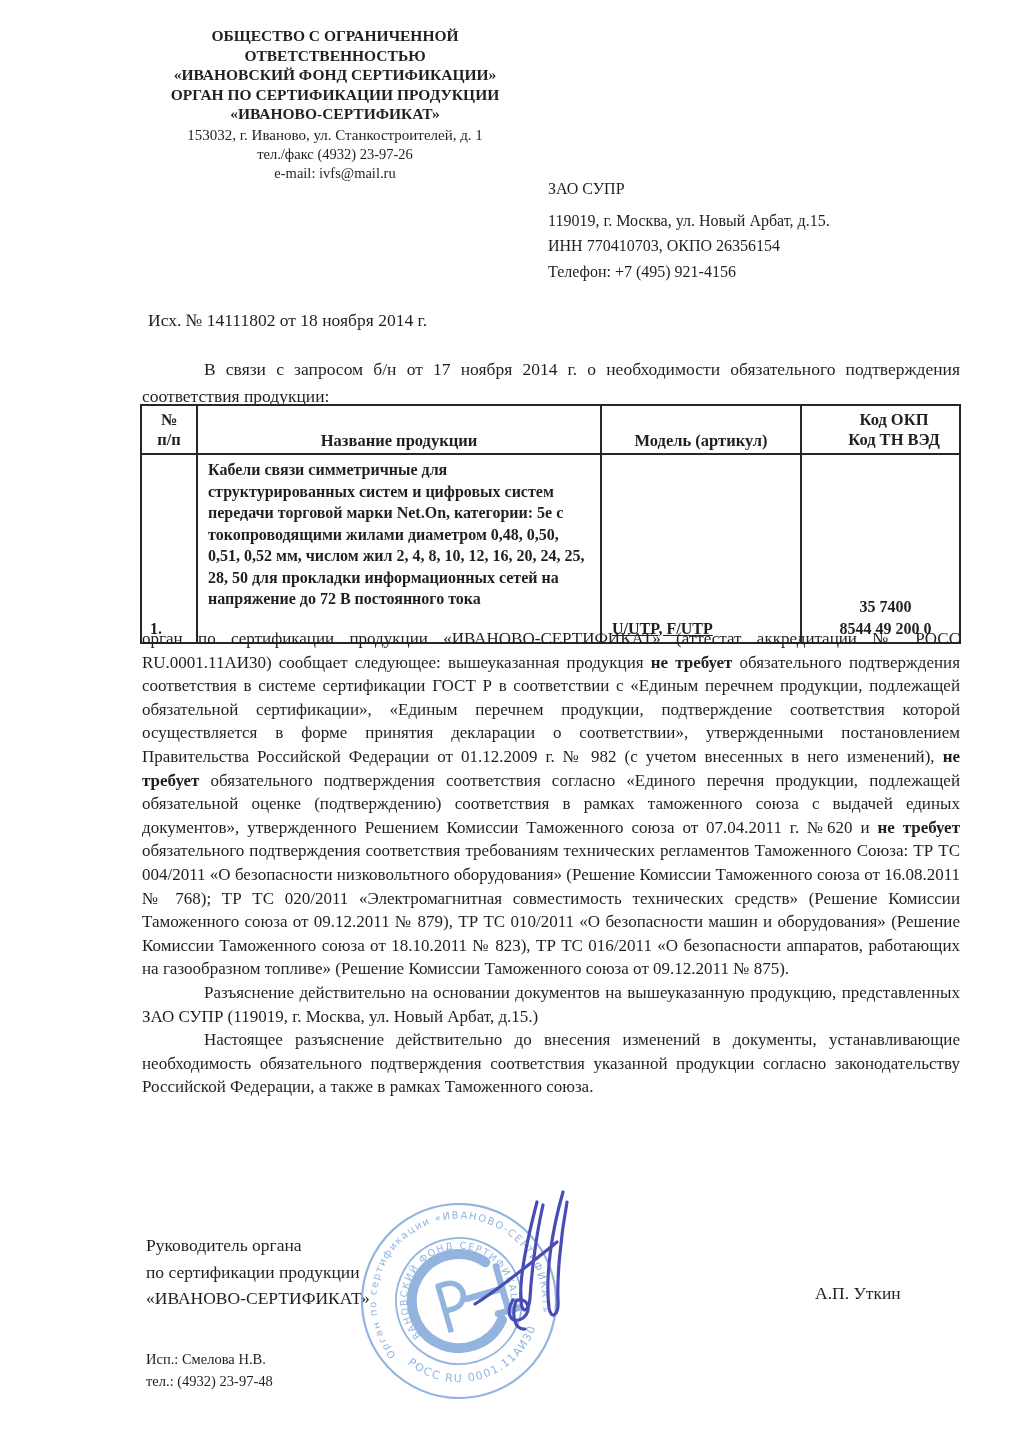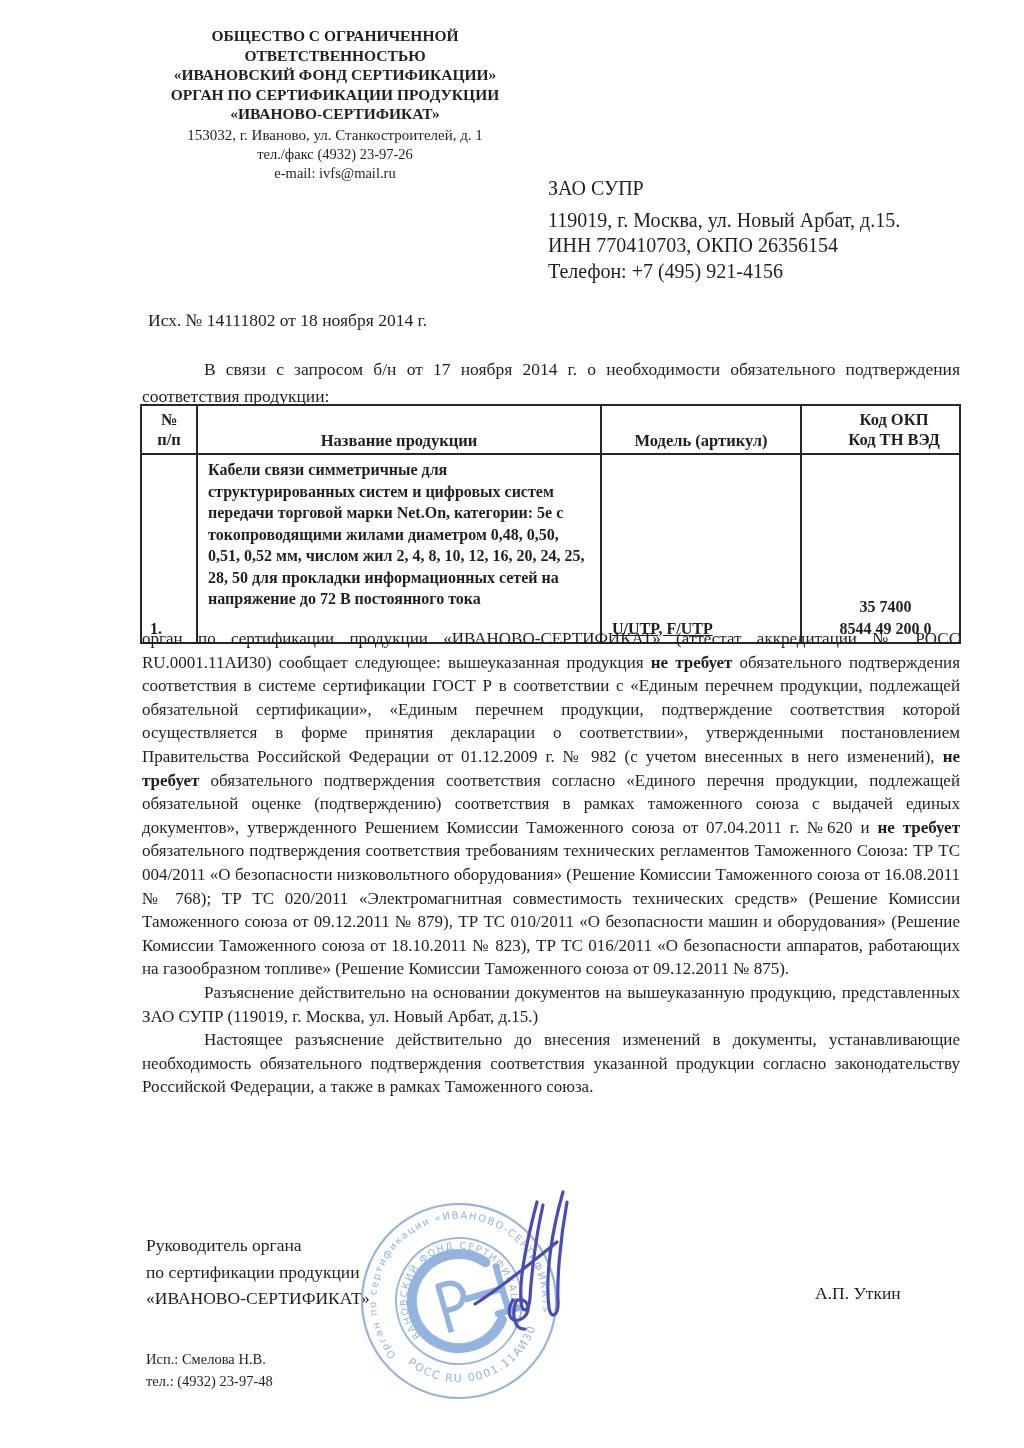--- a/index.html
+++ b/index.html
@@ -25,21 +25,21 @@
     line-height: 19.5px;
   }
   .letterhead .addr { font-size: 15px; line-height: 19px; margin-top: 2px; }
   .letterhead .tel  { font-size: 14.5px; line-height: 19px; }
   .letterhead .mail { font-size: 14.5px; line-height: 19px; }
 
   
   .recipient {
     position: absolute;
     left: 548px; top: 176px;
-    font-size: 20px;
+    font-size: 16px;
     line-height: 25.5px;
   }
   .recipient .rname { margin-bottom: 6px; }
 
   
   .ref-line {
     position: absolute;
     left: 148px; top: 310px;
     font-size: 17.5px;
   }

